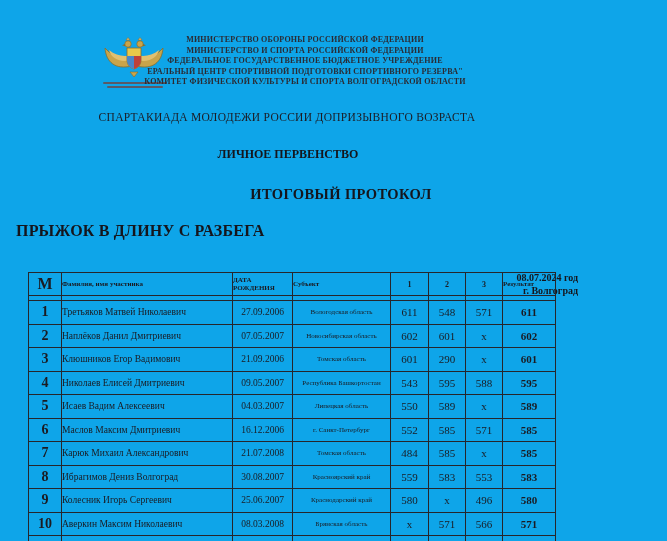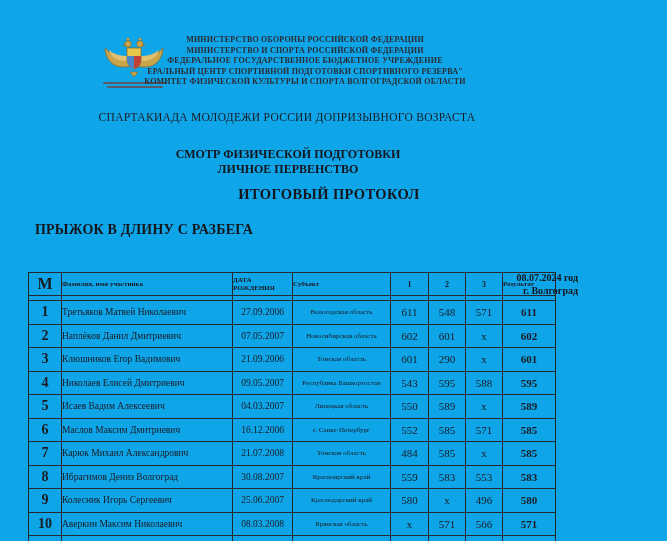--- a/index.html
+++ b/index.html
@@ -22,27 +22,27 @@
   
   .title-spartakiada{
     position:absolute;left:0;top:111px;width:574px;text-align:center;
     font-size:11.5px;font-weight:400;letter-spacing:.3px;color:#1c1c24;
   }
   .title-review{
     position:absolute;left:0;top:147px;width:576px;text-align:center;
     font-size:12px;font-weight:bold;line-height:14.5px;color:#15151c;
   }
   .title-protocol{
-    position:absolute;left:0;top:186px;width:578px;text-align:center;
+    position:absolute;left:12px;top:186px;width:578px;text-align:center;
     font-size:14.5px;font-weight:bold;letter-spacing:.4px;color:#15151c;padding-left:40px;
   }
   
   .event-name{
-    position:absolute;left:35px;top:222px;
-    font-size:14px;font-weight:bold;letter-spacing:.2px;color:#15151c;
+    position:absolute;left:16px;top:222px;
+    font-size:16px;font-weight:bold;letter-spacing:.2px;color:#15151c;
   }
   .date-block{
     position:absolute;right:89px;top:234px;text-align:right;
     font-size:10px;font-weight:bold;line-height:13px;color:#15151c;margin-top:37px;
   }
   
   table.results{
     position:absolute;left:28px;top:272px;width:527px;
     border-collapse:collapse;table-layout:fixed;
   }
@@ -98,21 +98,20 @@
   <div class="org-header">
     <div>МИНИСТЕРСТВО ОБОРОНЫ РОССИЙСКОЙ ФЕДЕРАЦИИ</div>
     <div>МИНИСТЕРСТВО И СПОРТА  РОССИЙСКОЙ ФЕДЕРАЦИИ</div>
     <div>ФЕДЕРАЛЬНОЕ ГОСУДАРСТВЕННОЕ БЮДЖЕТНОЕ УЧРЕЖДЕНИЕ</div>
     <div>ЕРАЛЬНЫЙ ЦЕНТР СПОРТИВНОЙ ПОДГОТОВКИ СПОРТИВНОГО РЕЗЕРВА"</div>
     <div>КОМИТЕТ  ФИЗИЧЕСКОЙ КУЛЬТУРЫ И СПОРТА ВОЛГОГРАДСКОЙ ОБЛАСТИ</div>
   </div>
 
   <div class="title-spartakiada">СПАРТАКИАДА МОЛОДЕЖИ РОССИИ ДОПРИЗЫВНОГО ВОЗРАСТА</div>
   <div class="title-review">
-    <div>СМОТР ФИЗИЧЕСКОЙ ПОДГОТОВКИ</div>
     <div>ЛИЧНОЕ ПЕРВЕНСТВО</div>
   </div>
   <div class="title-protocol">ИТОГОВЫЙ ПРОТОКОЛ</div>
 
   <div class="event-name">ПРЫЖОК В ДЛИНУ С РАЗБЕГА</div>
   <div class="date-block">
     <div>08.07.2024 год</div>
     <div>г. Волгоград</div>
   </div>
 

